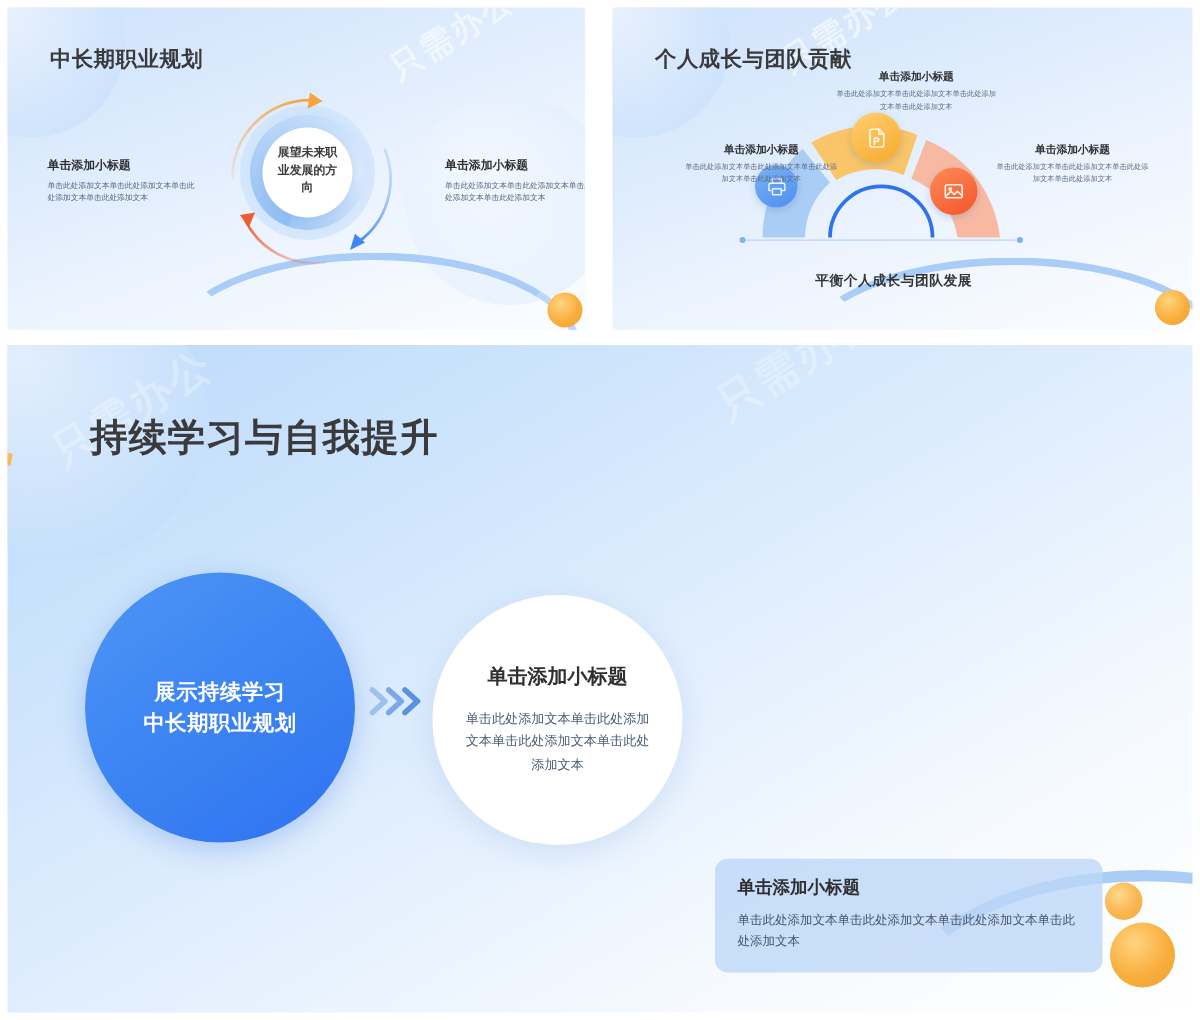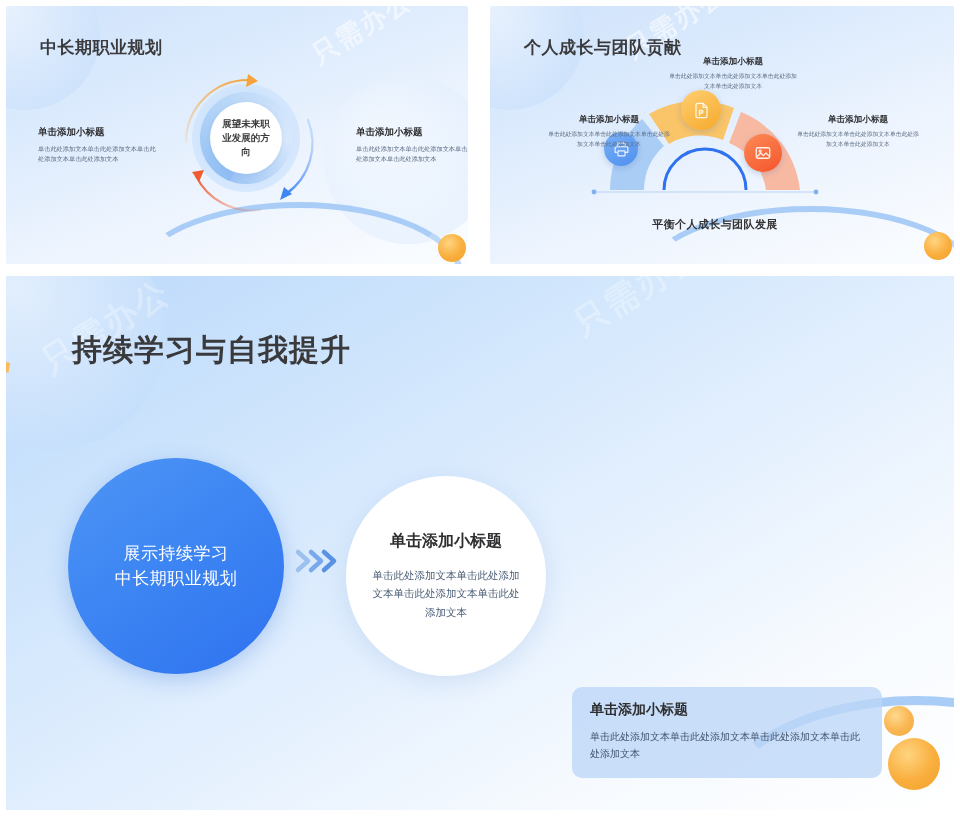--- a/index.html
+++ b/index.html
@@ -74,20 +74,21 @@
   }
   .ring-mid {
     position:absolute; left:8px; top:8px; width:92px; height:92px; border-radius:50%;
     background: conic-gradient(from 200deg, #8fbdf4, #bdd9f8 40%, #d9e9fc 70%, #9cc4f5 100%);
   }
   .ring-inner {
     position:absolute; left:18px; top:18px; width:72px; height:72px; border-radius:50%;
     background:#ffffff;
     display:flex; align-items:center; justify-content:center; text-align:center;
     box-shadow: 0 1px 5px rgba(120,160,210,.25);
+    font-family: Liberation Serif, serif;
   }
   .ring-inner span {
     font-size: 9.5px; font-weight: 700; color:#3a3a3c; line-height: 1.45; width: 54px;
   }
   .arc-arrow { position: absolute; }
 
   .s1-label { position: absolute; width: 122px; }
   .s1-label .h { font-size: 9.5px; font-weight:700; color:#2f2f31; margin-bottom: 5px; }
   .s1-label .p { font-size: 6.2px; color:#5b6b82; line-height: 1.65; }
   #s1-left  { left: 32px;  top: 120px; }
@@ -119,21 +120,21 @@
 
   
   .big-circle {
     position:absolute; left: 62px; top: 182px; width: 216px; height: 216px;
     border-radius:50%;
     background: linear-gradient(145deg,#4f95f5 0%, #3d86f3 45%, #2f72ef 100%);
     display:flex; align-items:center; justify-content:center; text-align:center;
     box-shadow: 0 6px 22px rgba(60,120,220,.3);
   }
   .big-circle span {
-    color:#fff; font-weight:400; font-size:17px; line-height:1.5; letter-spacing:.5px;
+    color:#fff; font-weight:700; font-size:17px; line-height:1.5; letter-spacing:.5px;
   }
   .chev { position:absolute; left: 288px; top: 272px; display:flex; gap:1px; }
   .chev svg { display:block; }
 
   .white-circle {
     position:absolute; left: 340px; top: 200px; width: 200px; height: 200px;
     border-radius:50%;
     background: radial-gradient(circle at 50% 40%, #ffffff 72%, #f7fbff 100%);
     display:flex; flex-direction:column; align-items:center; justify-content:center;
     text-align:center; box-shadow: 0 6px 24px rgba(120,160,215,.22);

